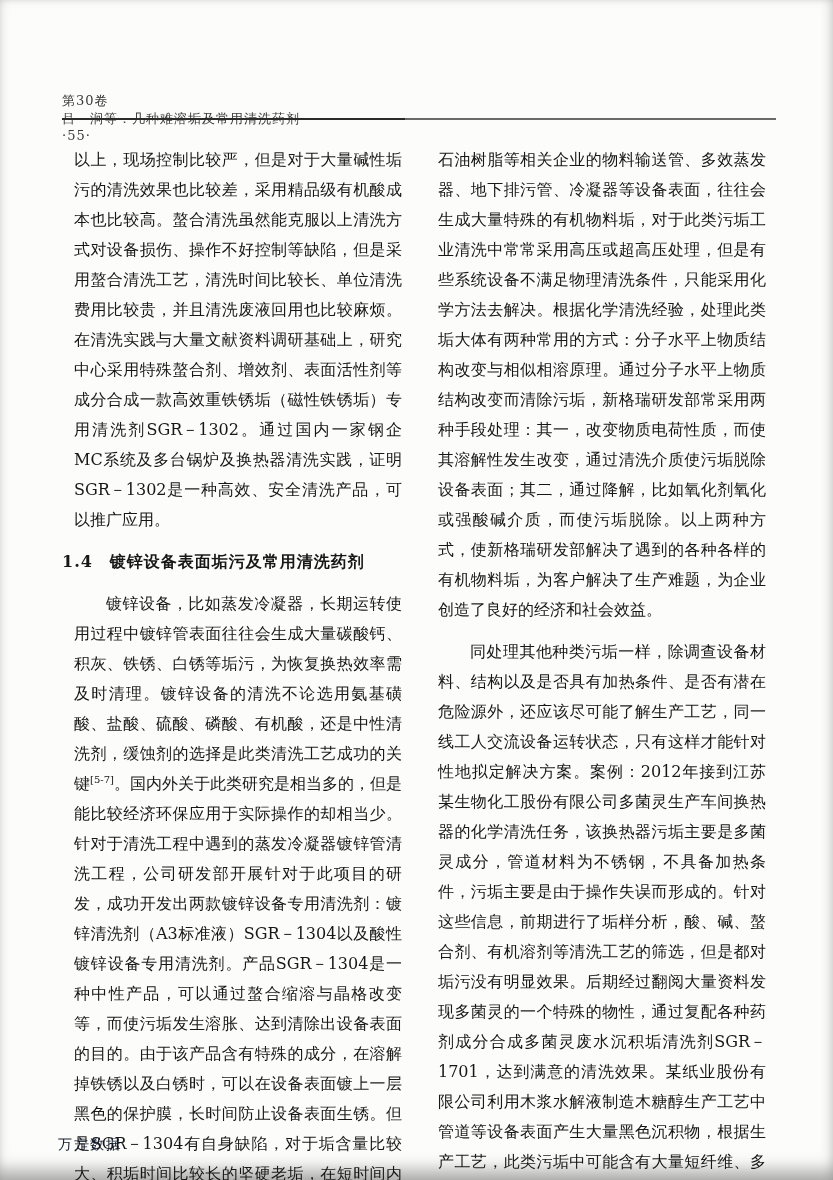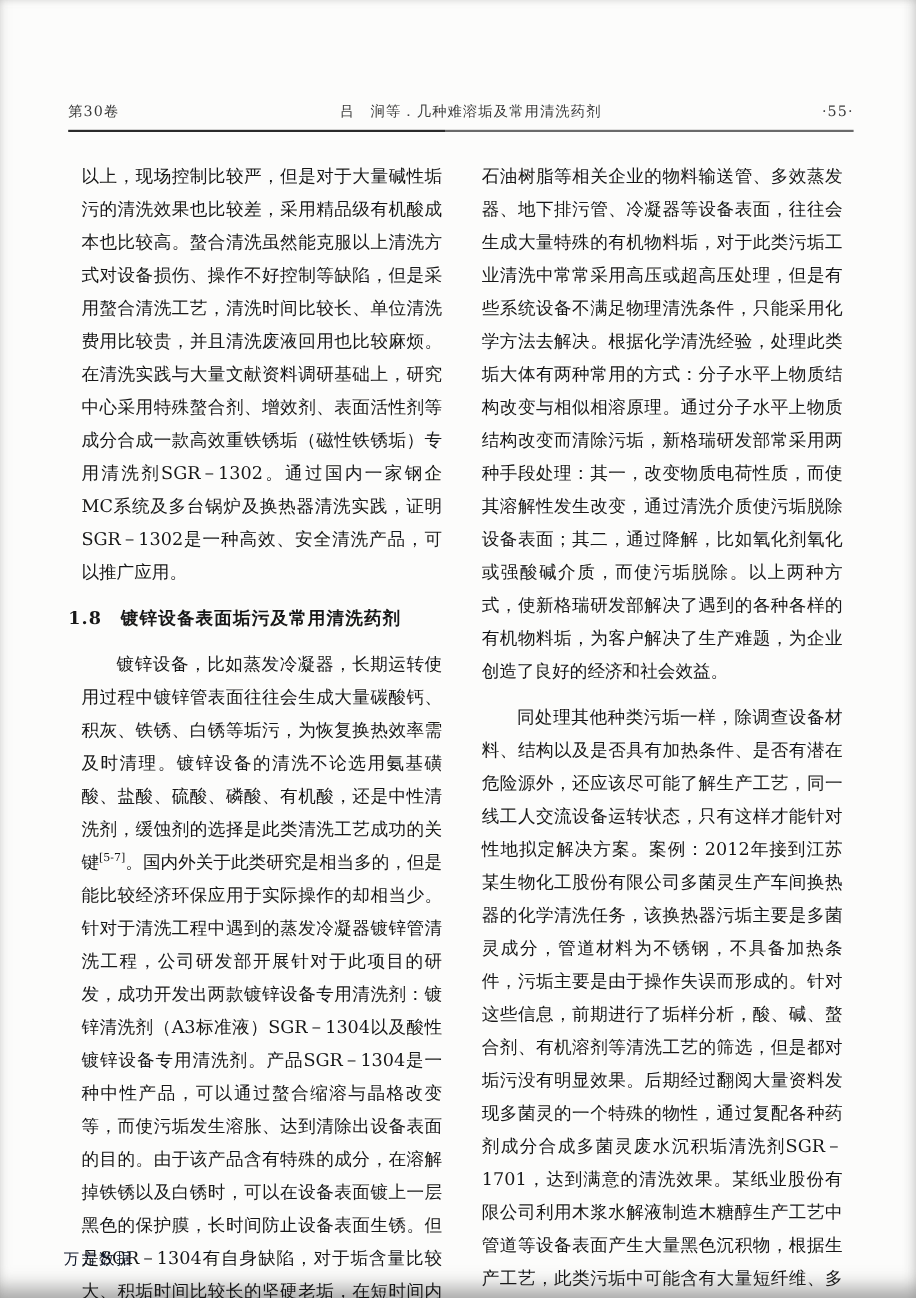--- a/index.html
+++ b/index.html
@@ -12,21 +12,21 @@
     position:absolute;inset:0;background:#fcfcfb;
     box-shadow:
       inset 0 -18px 16px -8px rgba(95,95,95,.5),
       inset -9px 0 10px -6px rgba(130,130,130,.25),
       inset 4px 0 8px -5px rgba(150,150,150,.25),
       inset 0 5px 8px -5px rgba(160,160,160,.3);
   }
   .header{
     position:absolute;left:62px;top:92px;width:714px;
     display:flex;justify-content:space-between;align-items:baseline;
-    font-size:13px;color:#3a3a3a;letter-spacing:1px;
+    font-size:13px;color:#3a3a3a;letter-spacing:1px;flex-direction:column;
   }
   .header .center{flex:1;text-align:center;}
   .rule{
     position:absolute;left:62px;top:118px;width:714px;height:2px;
     background:linear-gradient(to right,#2b2b2b 0 48%,#6a6a6a 48% 100%);
   }
   .content{
     position:absolute;left:62px;top:133px;width:716px;
     display:flex;gap:12px;
     color:#1c1c1c;
@@ -55,21 +55,21 @@
     <span class="center">吕　涧等．几种难溶垢及常用清洗药剂</span>
     <span class="right">·55·</span>
   </div>
 
   <div class="rule"></div>
 
   <div class="content">
 
     <div class="col">
       <p class="cont">以上，现场控制比较严，但是对于大量碱性垢污的清洗效果也比较差，采用精品级有机酸成本也比较高。螯合清洗虽然能克服以上清洗方式对设备损伤、操作不好控制等缺陷，但是采用螯合清洗工艺，清洗时间比较长、单位清洗费用比较贵，并且清洗废液回用也比较麻烦。在清洗实践与大量文献资料调研基础上，研究中心采用特殊螯合剂、增效剂、表面活性剂等成分合成一款高效重铁锈垢（磁性铁锈垢）专用清洗剂SGR－1302。通过国内一家钢企MC系统及多台锅炉及换热器清洗实践，证明SGR－1302是一种高效、安全清洗产品，可以推广应用。</p>
-      <h3>1.8　镀锌设备表面垢污及常用清洗药剂</h3>
+      <h3>1.4　镀锌设备表面垢污及常用清洗药剂</h3>
       <p class="indent"><span>镀锌设备，比如蒸发冷凝器，长期运转使用过程中镀锌管表面往往会生成大量碳酸钙、积灰、铁锈、白锈等垢污，为恢复换热效率需及时清理。镀锌设备的清洗不论选用氨基磺酸、盐酸、硫酸、磷酸、有机酸，还是中性清洗剂，缓蚀剂的选择是此类清洗工艺成功的关键</span><sup>[5-7]</sup><span>。国内外关于此类研究是相当多的，但是能比较经济环保应用于实际操作的却相当少。针对于清洗工程中遇到的蒸发冷凝器镀锌管清洗工程，公司研发部开展针对于此项目的研发，成功开发出两款镀锌设备专用清洗剂：镀锌清洗剂（A3标准液）SGR－1304以及酸性镀锌设备专用清洗剂。产品SGR－1304是一种中性产品，可以通过螯合缩溶与晶格改变等，而使污垢发生溶胀、达到清除出设备表面的目的。由于该产品含有特殊的成分，在溶解掉铁锈以及白锈时，可以在设备表面镀上一层黑色的保护膜，长时间防止设备表面生锈。但是SGR－1304有自身缺陷，对于垢含量比较大、积垢时间比较长的坚硬老垢，在短时间内脱除存在一定难度。为此，研发部开发出专用酸性清洗剂来解决这种清洗难题，可以在较短时间内取得较好的清洗效果。</span></p>
       <h2>2　有机物料垢及常用清洗药剂</h2>
 
     </div>
 
     <div class="col">
       <p class="cont">石油树脂等相关企业的物料输送管、多效蒸发器、地下排污管、冷凝器等设备表面，往往会生成大量特殊的有机物料垢，对于此类污垢工业清洗中常常采用高压或超高压处理，但是有些系统设备不满足物理清洗条件，只能采用化学方法去解决。根据化学清洗经验，处理此类垢大体有两种常用的方式：分子水平上物质结构改变与相似相溶原理。通过分子水平上物质结构改变而清除污垢，新格瑞研发部常采用两种手段处理：其一，改变物质电荷性质，而使其溶解性发生改变，通过清洗介质使污垢脱除设备表面；其二，通过降解，比如氧化剂氧化或强酸碱介质，而使污垢脱除。以上两种方式，使新格瑞研发部解决了遇到的各种各样的有机物料垢，为客户解决了生产难题，为企业创造了良好的经济和社会效益。</p>
       <p class="indent">同处理其他种类污垢一样，除调查设备材料、结构以及是否具有加热条件、是否有潜在危险源外，还应该尽可能了解生产工艺，同一线工人交流设备运转状态，只有这样才能针对性地拟定解决方案。案例：2012年接到江苏某生物化工股份有限公司多菌灵生产车间换热器的化学清洗任务，该换热器污垢主要是多菌灵成分，管道材料为不锈钢，不具备加热条件，污垢主要是由于操作失误而形成的。针对这些信息，前期进行了垢样分析，酸、碱、螯合剂、有机溶剂等清洗工艺的筛选，但是都对垢污没有明显效果。后期经过翻阅大量资料发现多菌灵的一个特殊的物性，通过复配各种药剂成分合成多菌灵废水沉积垢清洗剂SGR－1701，达到满意的清洗效果。某纸业股份有限公司利用木浆水解液制造木糖醇生产工艺中管道等设备表面产生大量黑色沉积物，根据生产工艺，此类污垢中可能含有大量短纤维、多聚糖、木糖醇等成分，是一类还原性物质含量很高的污垢，公司采用氧化型清洗工艺可以处理掉此类垢污。石油树脂生产过程中，卧式冷凝器中经常会产生一定的石油树脂垢污，研发部根据石油树脂特性，利用特殊溶剂在（1～2）h内就可以解决。包括下面将要</p>
     </div>
 

